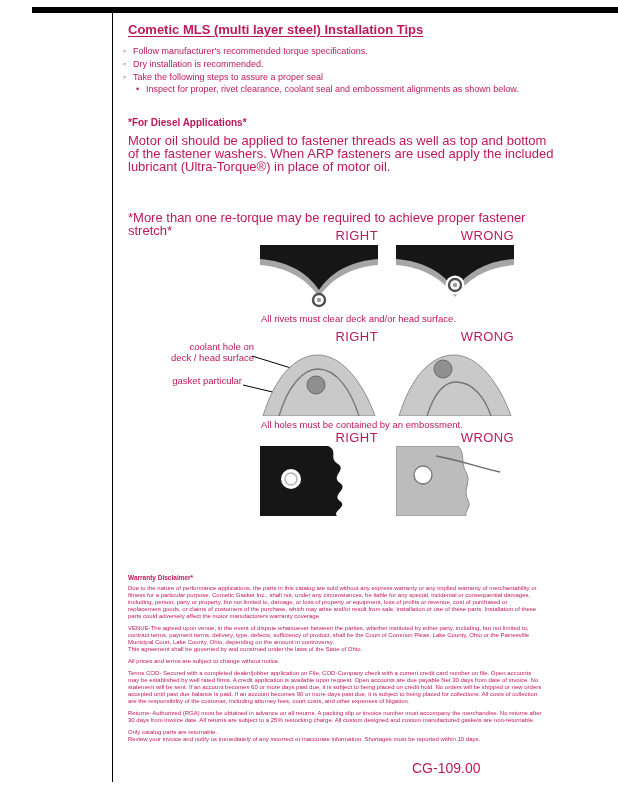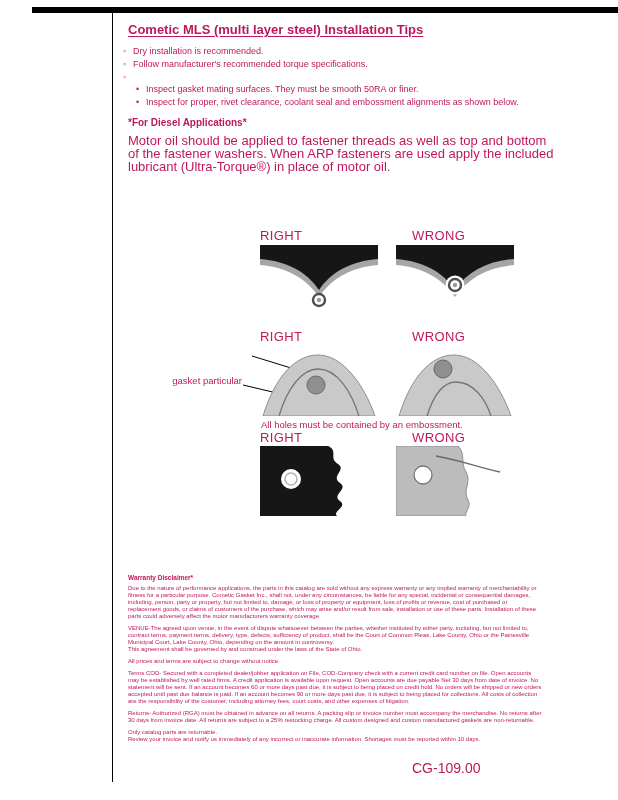--- a/index.html
+++ b/index.html
@@ -31,23 +31,23 @@
   .bullet.l2 { padding-left: 13px; }
   .bullet.l2 .mk::before { content: "•"; }
 
   .diesel-heading { position: absolute; left: 104px; top: 117px; margin: 0; font-size: 10px; font-weight: bold; }
   .para { position: absolute; font-size: 13px; line-height: 12.8px; margin: 0; }
   .p1 { left: 104px; top: 135px; width: 430px; }
   .p2 { left: 104px; top: 169px; width: 430px; }
   .note { left: 104px; top: 212px; width: 430px; }
 
   .dlabels { position: absolute; left: 236px; width: 254px; height: 15px; }
-  .dlabels .lab { position: absolute; top: 0; width: 118px; text-align: left; font-size: 13px; letter-spacing: 0.4px; }
+  .dlabels .lab { position: absolute; top: 0; width: 118px; text-align: right; font-size: 13px; letter-spacing: 0.4px; }
   .lab.rt { left: 0; }
-  .lab.wr { left: 152px; }
+  .lab.wr { left: 136px; }
   .r1 { top: 228px; } .r2 { top: 329px; } .r3 { top: 430px; }
 
   .dimgs { position: absolute; left: 236px; width: 254px; }
   .dimgs .img { position: absolute; top: 0; }
   .img.rt { left: 0; }
   .img.wr { left: 136px; }
   .i1 { top: 245px; height: 64px; }
   .i2 { top: 346px; height: 70px; }
   .i3 { top: 446px; height: 70px; }
   .dimgs svg { display: block; }
@@ -75,41 +75,39 @@
 <div class="page">
 
   <div class="topbar"></div>
   <div class="leftrule"></div>
 
   <h1 class="title">Cometic MLS (multi layer steel) Installation Tips</h1>
 
   <div class="bullets">
     <div class="bullet l1">
       <span class="mk"></span>
+      <span>Follow manufacturer's recommended torque specifications.</span>
+    </div>
+    <div class="bullet l1">
+      <span class="mk"></span>
       <span>Dry installation is recommended.</span>
     </div>
     <div class="bullet l1">
       <span class="mk"></span>
-      <span>Follow manufacturer's recommended torque specifications.</span>
-    </div>
-    <div class="bullet l1">
-      <span class="mk"></span>
-    </div>
-    <div class="bullet l2">
-      <span class="mk"></span>
-      <span>Inspect gasket mating surfaces.  They must be smooth 50RA or finer.</span>
+      <span>Take the following steps to assure a proper seal</span>
     </div>
     <div class="bullet l2">
       <span class="mk"></span>
       <span>Inspect for proper, rivet clearance, coolant seal and embossment alignments as shown below.</span>
     </div>
   </div>
 
   <h2 class="diesel-heading">*For Diesel Applications*</h2>
   <p class="para p1">Motor oil should be applied to fastener threads as well as top and bottom of the fastener washers. When ARP fasteners are used apply the included lubricant (Ultra-Torque®) in place of motor oil.</p>
+  <p class="para note">*More than one re-torque may be required to achieve proper fastener stretch*</p>
 
   <div class="dlabels r1">
     <span class="lab rt">RIGHT</span>
     <span class="lab wr">WRONG</span>
   </div>
   <div class="dimgs i1">
     <span class="img rt">
       <svg width="118" height="64" viewBox="0 0 118 64">
         <path d="M0 0 H118 V20 C92 22 72 33 59 52 C46 33 26 22 0 20 Z" fill="#a6a6a6"></path>
         <path d="M0 0 H118 V14 C91 16 71 27 59 45 C47 27 27 16 0 14 Z" fill="#161616"></path>
@@ -120,24 +118,29 @@
     <span class="img wr">
       <svg width="118" height="64" viewBox="0 0 118 64">
         <path d="M0 0 H118 V20 C92 22 72 33 59 52 C46 33 26 22 0 20 Z" fill="#a6a6a6"></path>
         <path d="M0 0 H118 V14 C91 16 71 27 59 45 C47 27 27 16 0 14 Z" fill="#161616"></path>
         <circle cx="59" cy="40" r="9.5" fill="#ffffff"></circle>
         <circle cx="59" cy="40" r="6" fill="#ffffff" stroke="#4d4d4d" stroke-width="2.4"></circle>
         <circle cx="59" cy="40" r="2.2" fill="#9a9a9a"></circle>
       </svg>
     </span>
   </div>
+  <div class="dcaption c1">All rivets must clear deck and/or head surface.</div>
 
   <div class="dlabels r2">
     <span class="lab rt">RIGHT</span>
     <span class="lab wr">WRONG</span>
+  </div>
+  <div class="ann ann1">
+    <div>coolant hole on</div>
+    <div>deck / head surface</div>
   </div>
   <div class="ann ann2">gasket particular</div>
   <svg class="annlines" width="90" height="46" viewBox="0 0 90 46">
     <line x1="16" y1="4" x2="81" y2="24" stroke="#000000" stroke-width="1"></line>
     <line x1="7" y1="33" x2="45" y2="42" stroke="#000000" stroke-width="1"></line>
   </svg>
   <div class="dimgs i2">
     <span class="img rt">
       <svg width="118" height="70" viewBox="0 0 118 70">
         <path d="M3 70 C15 31 35 9 58 9 C83 9 104 39 115 70 Z" fill="#c9c9c9" stroke="#8e8e8e" stroke-width="1"></path>

